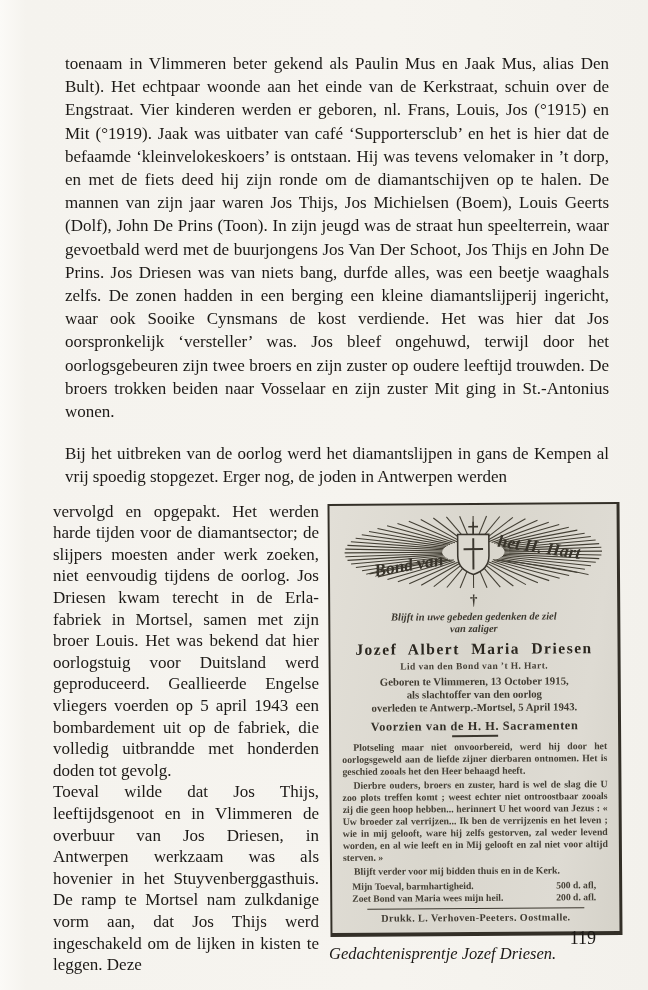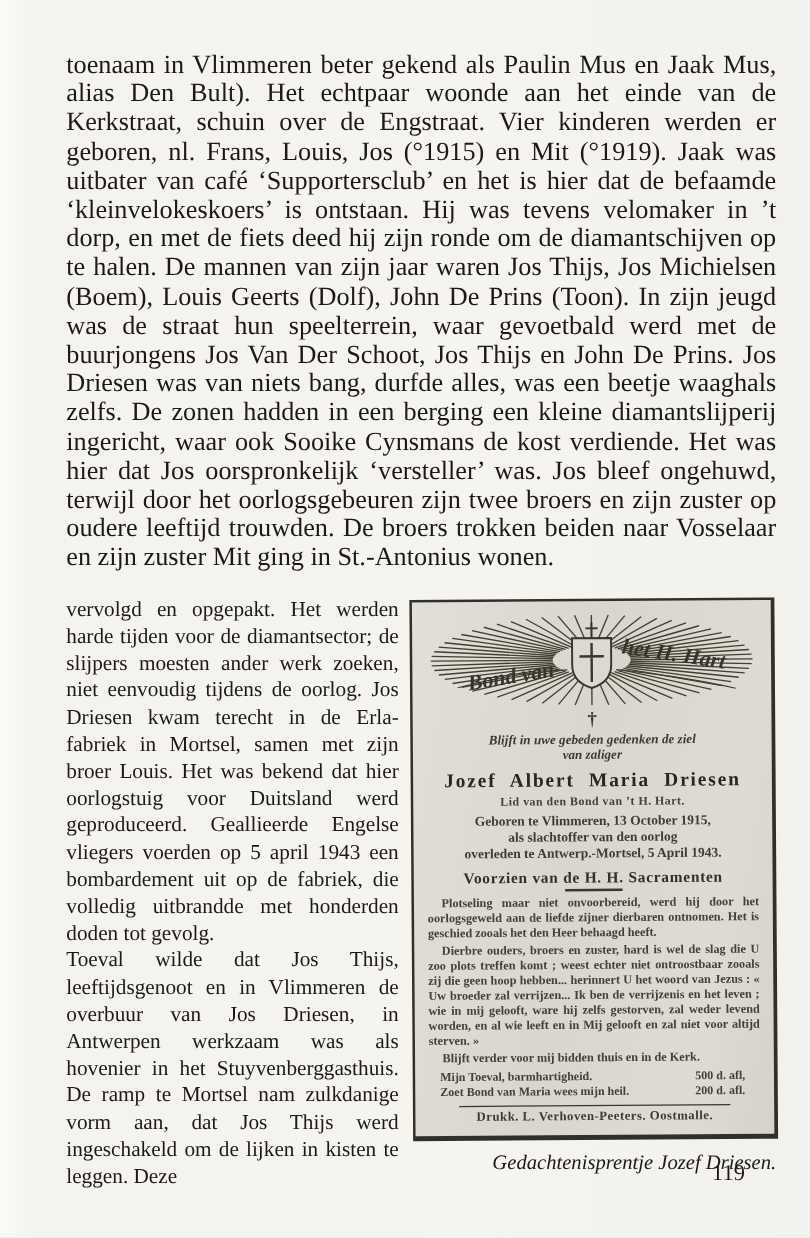--- a/index.html
+++ b/index.html
@@ -11,22 +11,22 @@
   }
   .page{
     position:relative;
     width:648px;height:990px;
     background:linear-gradient(90deg,#fbfaf7 0%,#f5f3ee 4%,#f6f4ef 60%,#f3f1ec 100%);
     color:#1c1916;
     box-sizing:border-box;
     padding:40px 27px 0 53px;
   }
   .para{
-    margin:0;
-    font-size:21px;
+    margin:12px;
+    font-size:17px;
     line-height:23.2px;
     text-align:justify;
     color:#1c1916;
   }
   .p1{margin-bottom:19px;}
   .colsec{
     font-size:17px;
     line-height:21.6px;
     text-align:justify;
   }
@@ -99,36 +99,37 @@
     padding:0 12px 0 9px;
   }
   .printer-rule{
     width:82%;height:0;border-top:1.6px solid #3a362d;margin:4px auto 3px;
   }
   .printer{
     text-align:center;font-size:10.2px;line-height:12px;
     font-weight:bold;letter-spacing:.4px;color:#3f3a31;margin-bottom:2px;
   }
   .caption{
-    text-align:right;font-style:italic;
+    text-align:left;font-style:italic;
     font-size:16.5px;line-height:20px;color:#1c1916;
     margin-top:9px;
   }
   .page-number{
     position:absolute;top:928px;right:52px;
     font-size:18px;color:#1c1916;
   }
 </style>
 </head>
 <body>
 
 <div class="page">
 
   <p class="para p1">toenaam in Vlimmeren beter gekend als Paulin Mus en Jaak Mus, alias Den Bult). Het echtpaar woonde aan het einde van de Kerkstraat, schuin over de Engstraat. Vier kinderen werden er geboren, nl. Frans, Louis, Jos (°1915) en Mit (°1919). Jaak was uitbater van café ‘Supportersclub’ en het is hier dat de befaamde ‘kleinvelokeskoers’ is ontstaan. Hij was tevens velomaker in ’t dorp, en met de fiets deed hij zijn ronde om de diamantschijven op te halen. De mannen van zijn jaar waren Jos Thijs, Jos Michielsen (Boem), Louis Geerts (Dolf), John De Prins (Toon). In zijn jeugd was de straat hun speelterrein, waar gevoetbald werd met de buurjongens Jos Van Der Schoot, Jos Thijs en John De Prins. Jos Driesen was van niets bang, durfde alles, was een beetje waaghals zelfs. De zonen hadden in een berging een kleine diamantslijperij ingericht, waar ook Sooike Cynsmans de kost verdiende. Het was hier dat Jos oorspronkelijk ‘versteller’ was. Jos bleef ongehuwd, terwijl door het oorlogsgebeuren zijn twee broers en zijn zuster op oudere leeftijd trouwden. De broers trokken beiden naar Vosselaar en zijn zuster Mit ging in St.-Antonius wonen.</p>
 
+  <p class="para">Bij het uitbreken van de oorlog werd het diamantslijpen in gans de Kempen al vrij spoedig stopgezet. Erger nog, de joden in Antwerpen werden</p>
 
   <div class="colsec">
 
     <div class="card-figure">
       <div class="card">
 
         <svg class="emblem" viewBox="0 0 268 80">
           <g>
               <line x1="166.0" y1="40.0" x2="266.0" y2="40.0"></line>
               <line x1="165.8" y1="41.3" x2="265.3" y2="43.9"></line>

